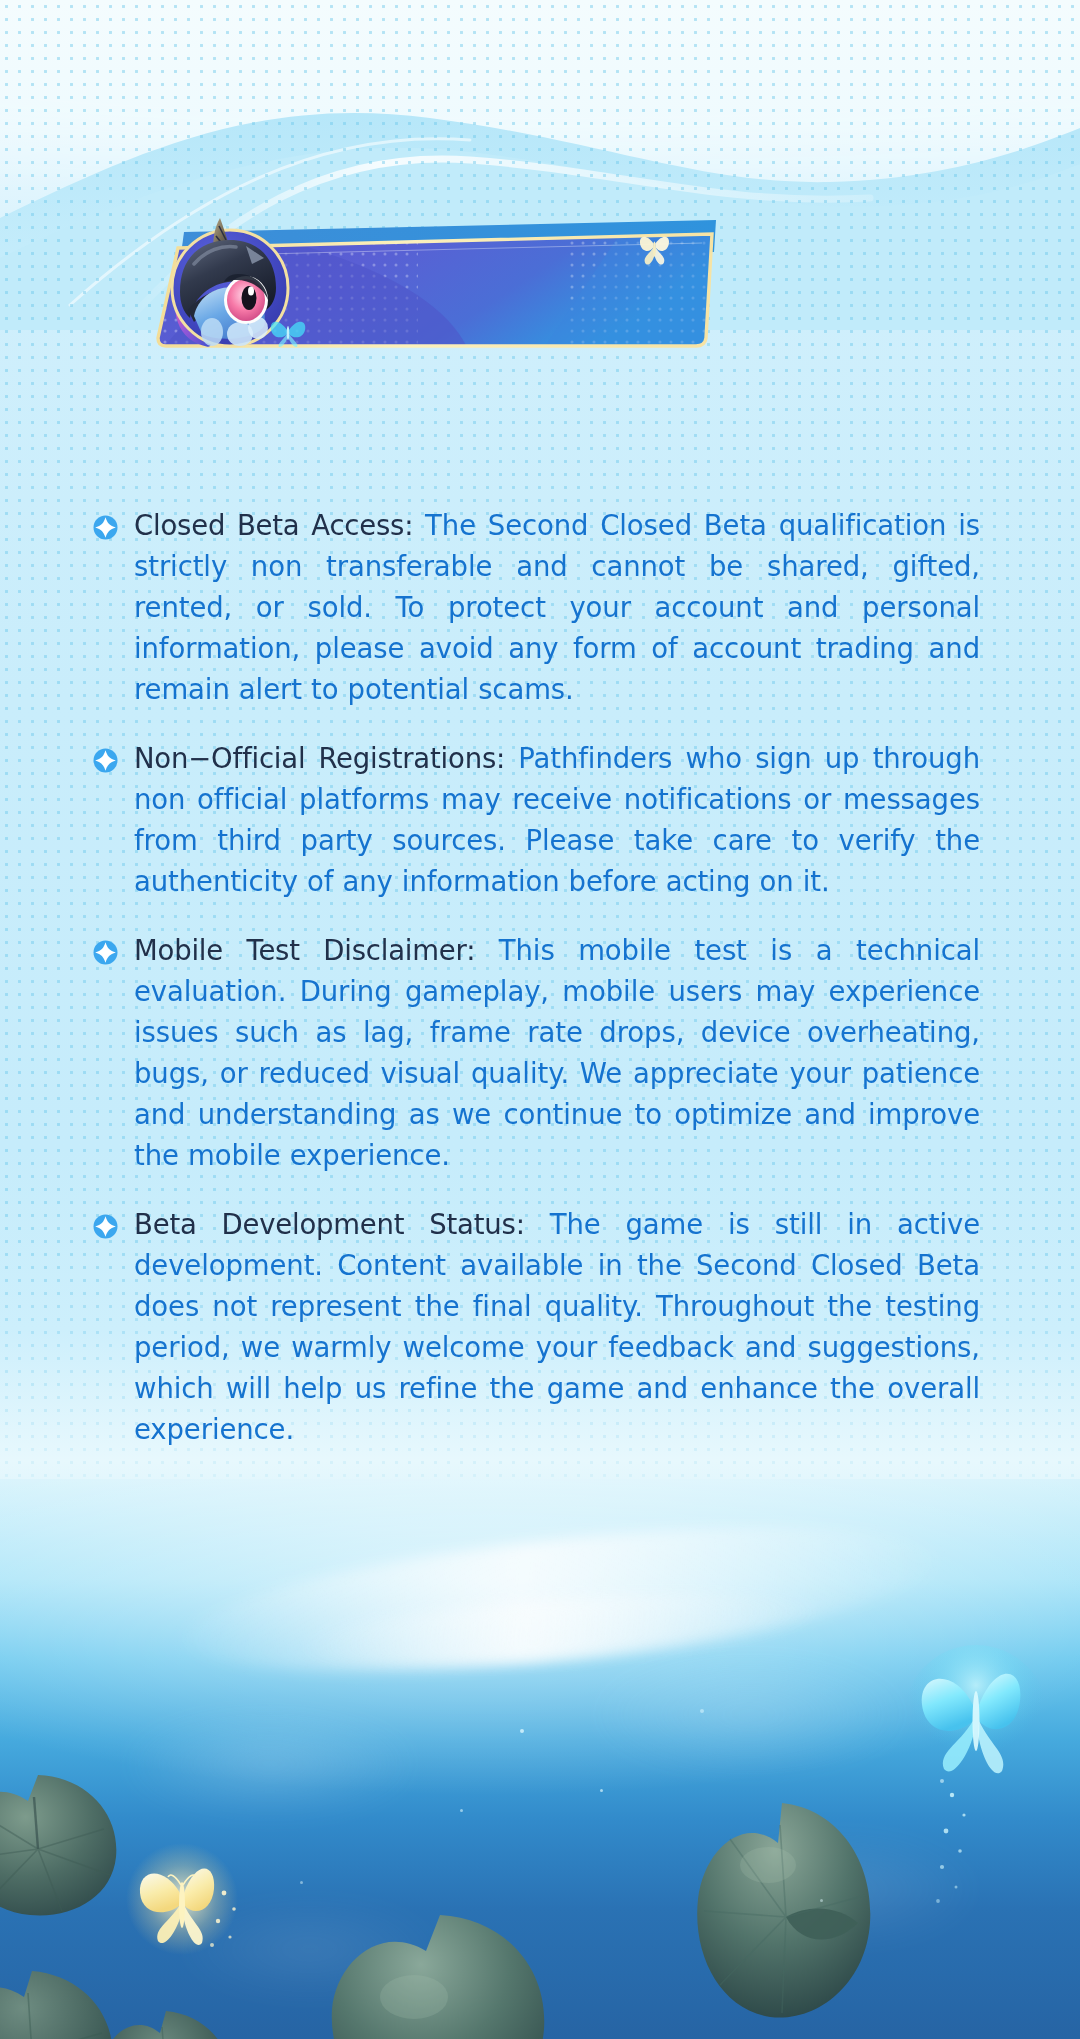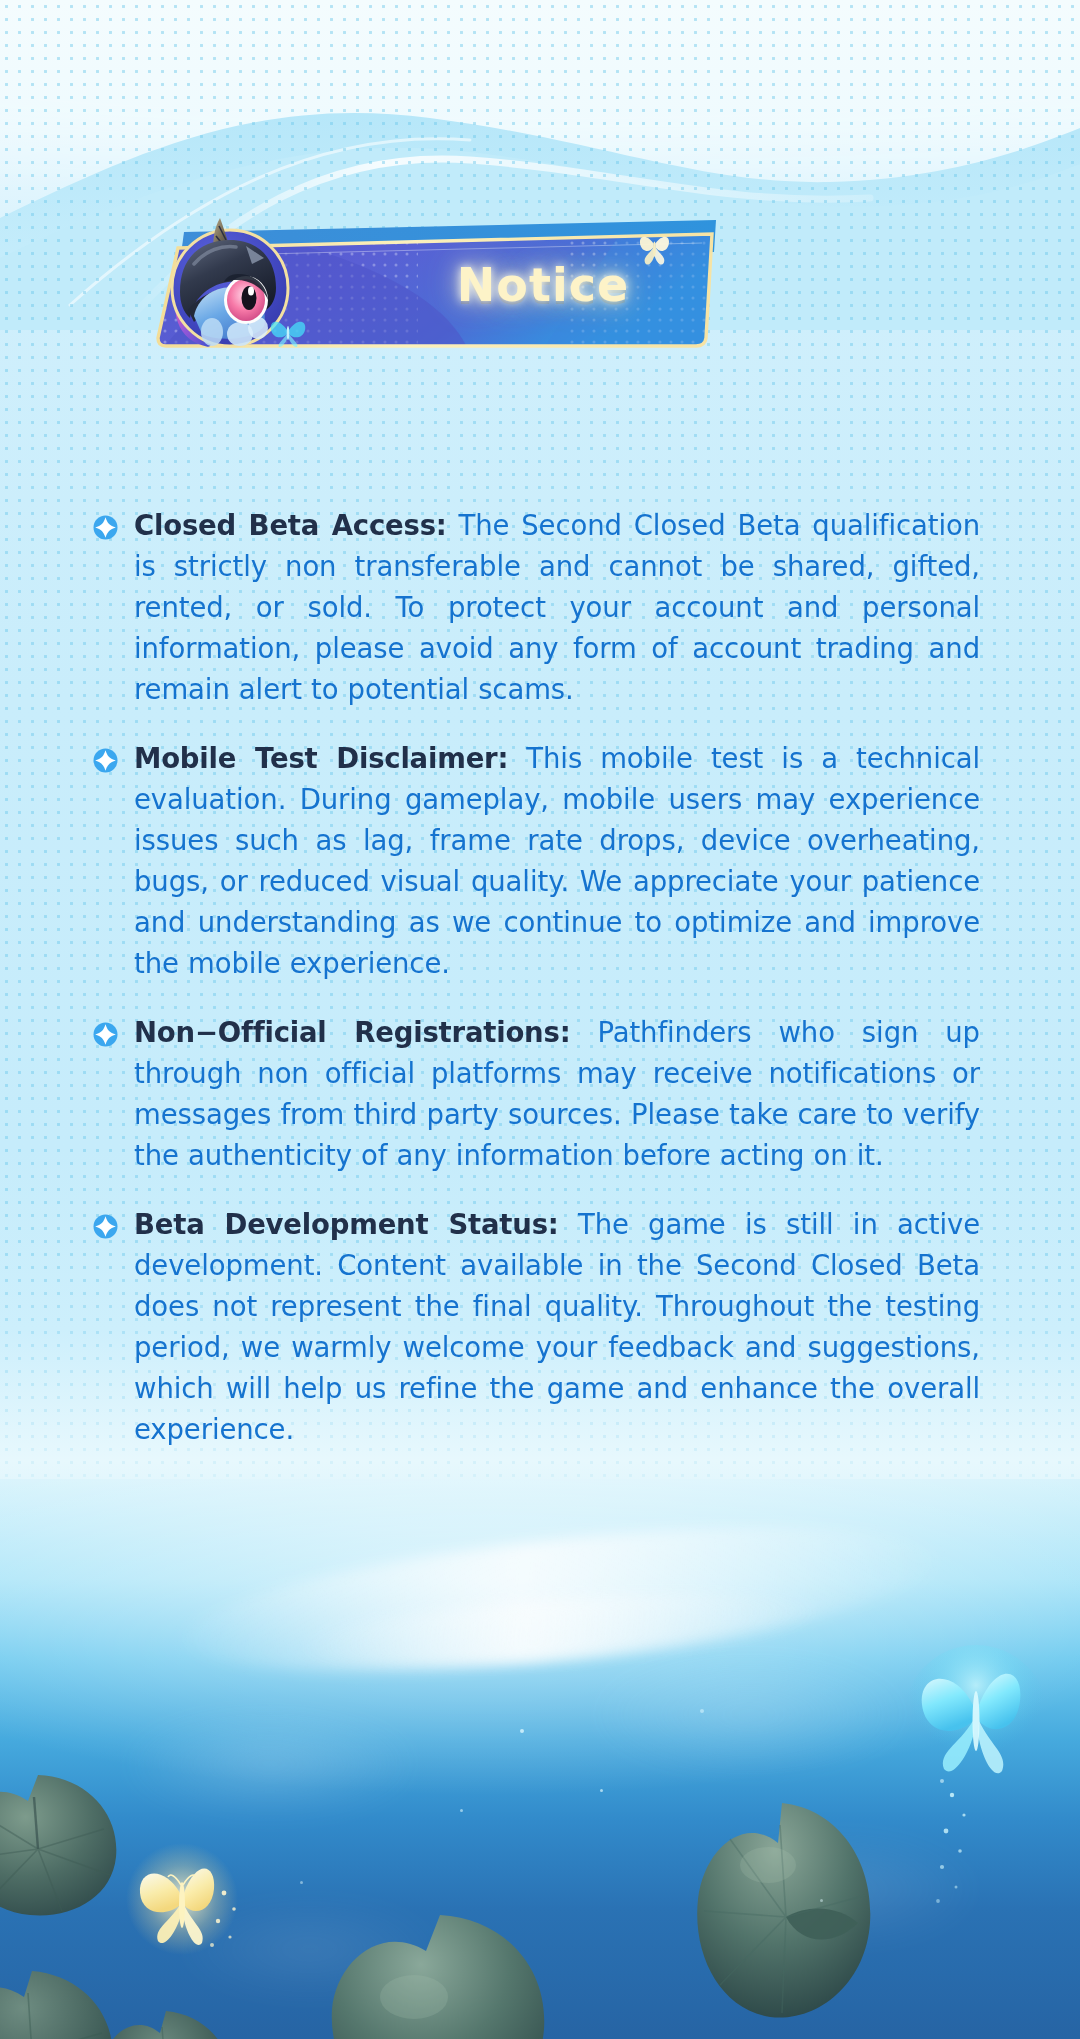--- a/index.html
+++ b/index.html
@@ -166,21 +166,21 @@
     font-size:27.5px;
     line-height:41px;
     color:#1573cf;
     text-align:justify;
     text-justify:inter-word;
     letter-spacing:-0.1px;
     word-spacing:0.5px;
   }
   .para .lead{
     color:#21304a;
-    font-weight:bold;
+    font-weight:normal;
     letter-spacing:-0.2px;
   }
 
   .item:last-child .para{ text-align:justify; }
 </style>
 </head>
 <body>
 
 <div id="page">
 
@@ -323,21 +323,20 @@
     <svg style="position:absolute;left:128px;top:96px" width="40" height="34" viewBox="0 0 40 34">
       <g opacity=".95">
         <path d="M19,16 C11,4 1,6 3,16 C5,25 15,25 19,20 Z" fill="#46e6fb" opacity=".75"></path>
         <path d="M21,16 C29,4 39,6 37,16 C35,25 25,25 21,20 Z" fill="#46e6fb" opacity=".75"></path>
         <path d="M19,20 C14,27 9,30 11,33 C14,34 18,28 20,23 Z" fill="#7ff2ff" opacity=".7"></path>
         <path d="M21,20 C26,27 31,30 29,33 C26,34 22,28 20,23 Z" fill="#7ff2ff" opacity=".7"></path>
         <ellipse cx="20" cy="19" rx="1.3" ry="7" fill="#c9fbff"></ellipse>
       </g>
     </svg>
 
-    <div class="notice-title">Notice</div>
   </div>
 
   <div class="content">
 
     <div class="item">
       <span class="bullet">
         <svg width="27" height="27" viewBox="0 0 27 27">
           <circle cx="13.5" cy="13.5" r="12" fill="#3ba7ef"></circle>
           <path d="M13.5,3.2 C15.2,9.1 17.9,11.8 23.8,13.5 C17.9,15.2 15.2,17.9 13.5,23.8
                    C11.8,17.9 9.1,15.2 3.2,13.5 C9.1,11.8 11.8,9.1 13.5,3.2 Z" fill="#ffffff"></path>
@@ -347,32 +346,32 @@
     </div>
 
     <div class="item">
       <span class="bullet">
         <svg width="27" height="27" viewBox="0 0 27 27">
           <circle cx="13.5" cy="13.5" r="12" fill="#3ba7ef"></circle>
           <path d="M13.5,3.2 C15.2,9.1 17.9,11.8 23.8,13.5 C17.9,15.2 15.2,17.9 13.5,23.8
                    C11.8,17.9 9.1,15.2 3.2,13.5 C9.1,11.8 11.8,9.1 13.5,3.2 Z" fill="#ffffff"></path>
         </svg>
       </span>
-      <p class="para"><span class="lead">Mobile Test Disclaimer:</span> <span>This mobile test is a technical evaluation. During gameplay, mobile users may experience issues such as lag, frame rate drops, device overheating, bugs, or reduced visual quality. We appreciate your patience and understanding as we continue to optimize and improve the mobile experience.</span></p>
+      <p class="para"><span class="lead">Non−Official Registrations:</span> <span>Pathfinders who sign up through non official platforms may receive notifications or messages from third party sources. Please take care to verify the authenticity of any information before acting on it.</span></p>
     </div>
 
     <div class="item">
       <span class="bullet">
         <svg width="27" height="27" viewBox="0 0 27 27">
           <circle cx="13.5" cy="13.5" r="12" fill="#3ba7ef"></circle>
           <path d="M13.5,3.2 C15.2,9.1 17.9,11.8 23.8,13.5 C17.9,15.2 15.2,17.9 13.5,23.8
                    C11.8,17.9 9.1,15.2 3.2,13.5 C9.1,11.8 11.8,9.1 13.5,3.2 Z" fill="#ffffff"></path>
         </svg>
       </span>
-      <p class="para"><span class="lead">Non−Official Registrations:</span> <span>Pathfinders who sign up through non official platforms may receive notifications or messages from third party sources. Please take care to verify the authenticity of any information before acting on it.</span></p>
+      <p class="para"><span class="lead">Mobile Test Disclaimer:</span> <span>This mobile test is a technical evaluation. During gameplay, mobile users may experience issues such as lag, frame rate drops, device overheating, bugs, or reduced visual quality. We appreciate your patience and understanding as we continue to optimize and improve the mobile experience.</span></p>
     </div>
 
     <div class="item">
       <span class="bullet">
         <svg width="27" height="27" viewBox="0 0 27 27">
           <circle cx="13.5" cy="13.5" r="12" fill="#3ba7ef"></circle>
           <path d="M13.5,3.2 C15.2,9.1 17.9,11.8 23.8,13.5 C17.9,15.2 15.2,17.9 13.5,23.8
                    C11.8,17.9 9.1,15.2 3.2,13.5 C9.1,11.8 11.8,9.1 13.5,3.2 Z" fill="#ffffff"></path>
         </svg>
       </span>

